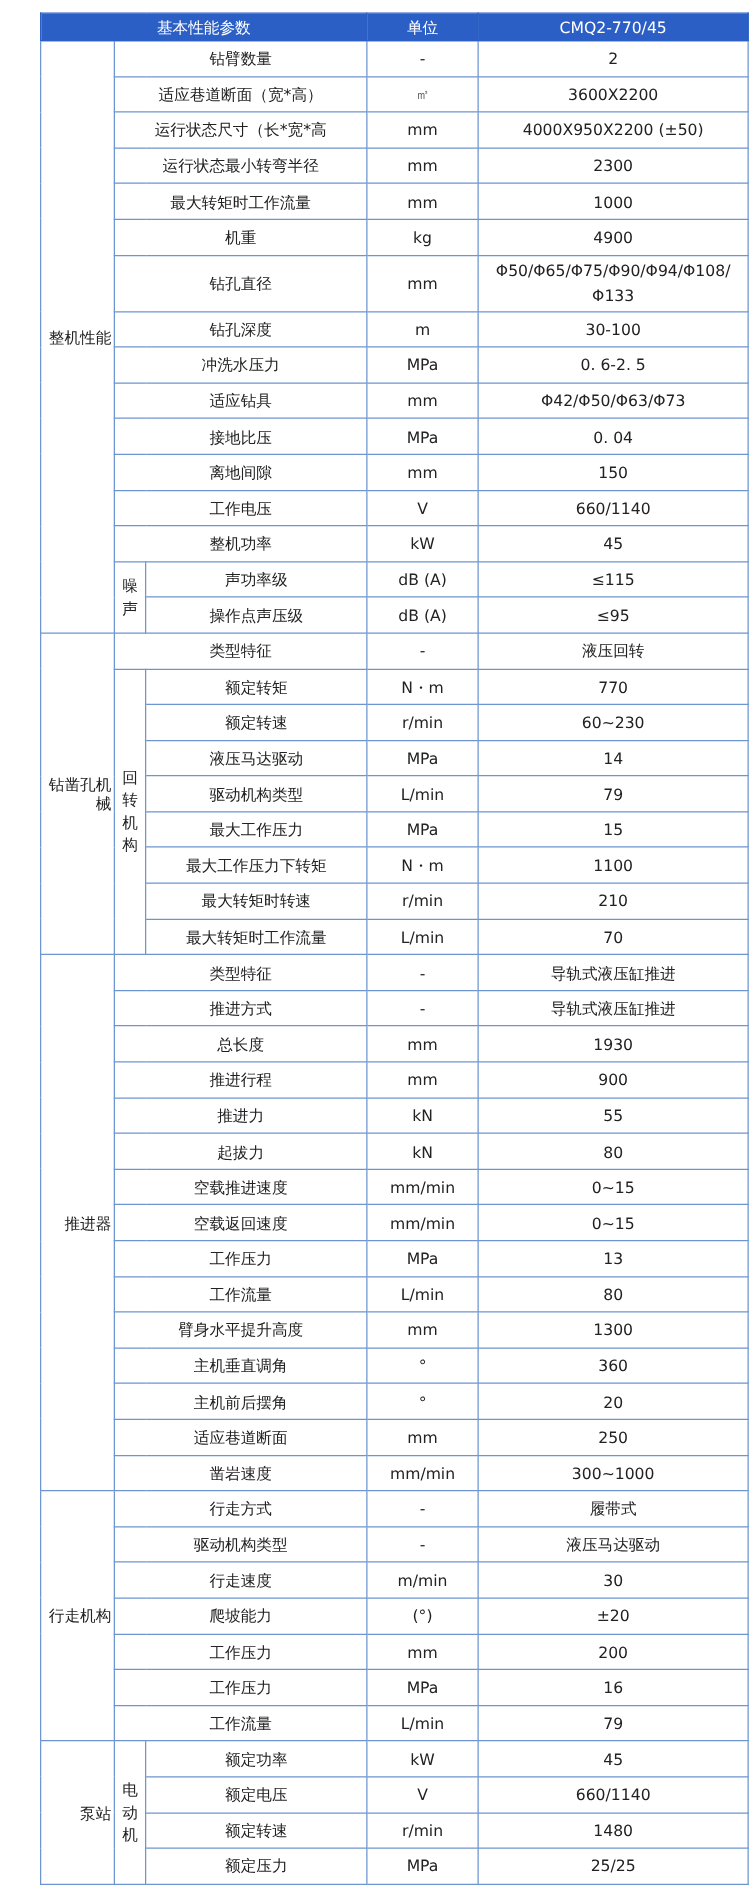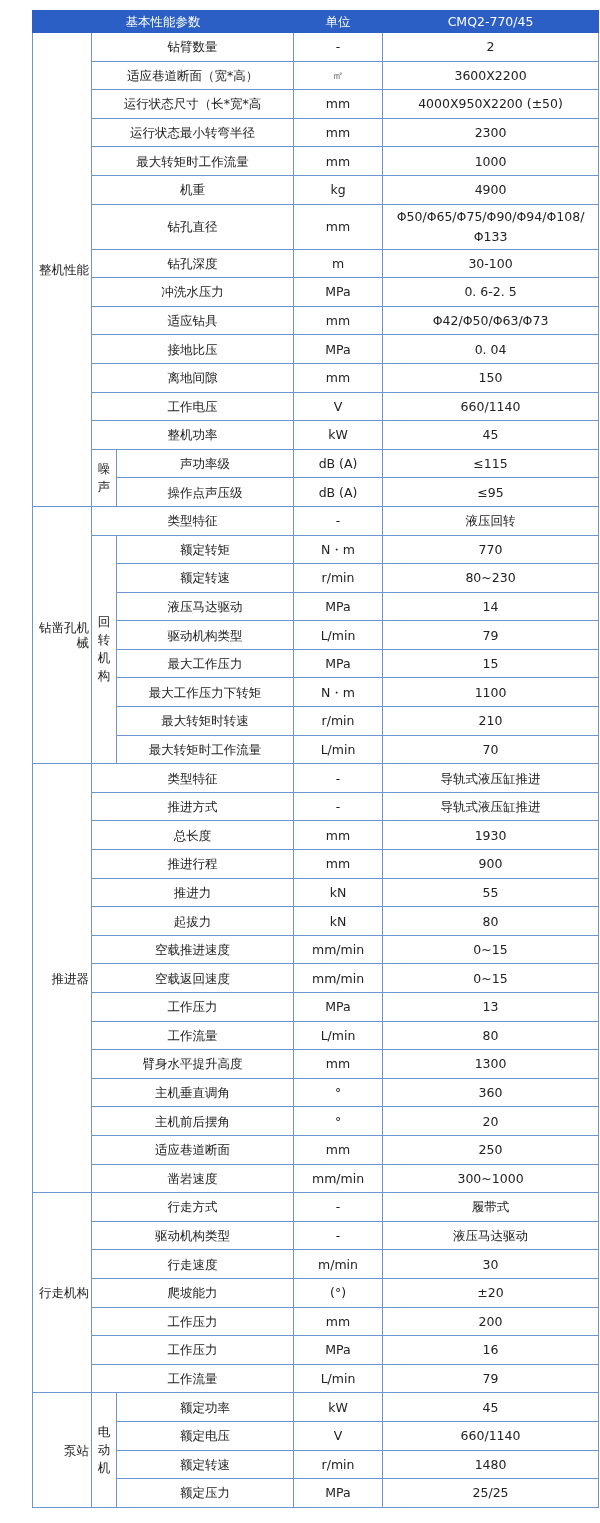--- a/index.html
+++ b/index.html
@@ -134,21 +134,21 @@
           <div>机</div>
           <div>构</div>
         </td>
         <td>额定转矩</td>
         <td>N・m</td>
         <td>770</td>
       </tr>
       <tr>
         <td>额定转速</td>
         <td>r/min</td>
-        <td>80~230</td>
+        <td>60~230</td>
       </tr>
       <tr>
         <td>液压马达驱动</td>
         <td>MPa</td>
         <td>14</td>
       </tr>
       <tr>
         <td>驱动机构类型</td>
         <td>L/min</td>
         <td>79</td>

